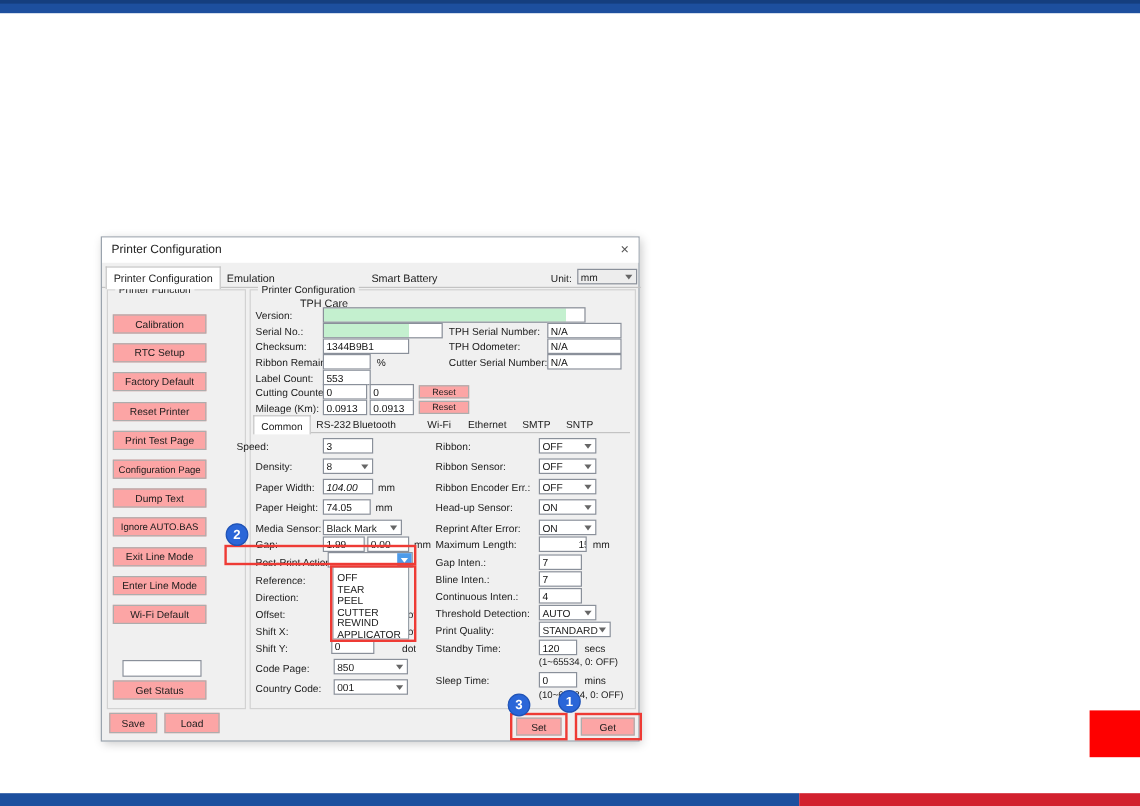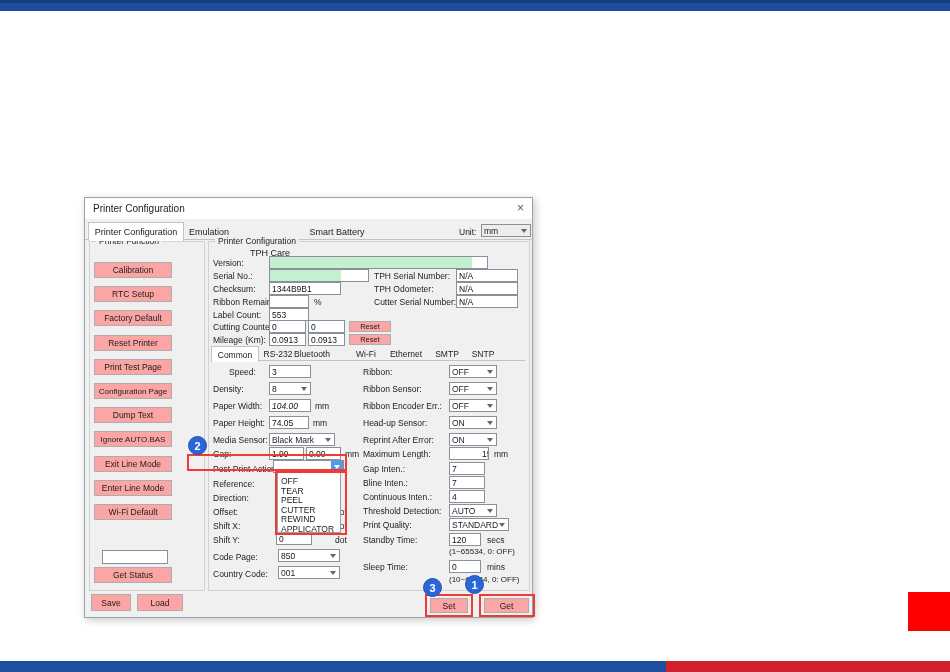--- a/index.html
+++ b/index.html
@@ -121,21 +121,21 @@
 
   <div class="itabline"></div>
   <div class="itab active" style="left:126px;top:148px;width:46px;height:15px;">Common</div>
   <div class="itab" style="left:172px;top:150px;width:42px;height:12px;">RS-232</div>
   <div class="itab" style="left:202px;top:150px;width:50px;height:12px;">Bluetooth</div>
   <div class="itab" style="left:264px;top:150px;width:34px;height:12px;">Wi-Fi</div>
   <div class="itab" style="left:298px;top:150px;width:46px;height:12px;">Ethernet</div>
   <div class="itab" style="left:344px;top:150px;width:36px;height:12px;">SMTP</div>
   <div class="itab" style="left:380px;top:150px;width:36px;height:12px;">SNTP</div>
 
-  <div class="lbl" style="left:144px;top:169px;">Speed:</div>
+  <div class="lbl" style="left:112px;top:169px;">Speed:</div>
   <div class="fld" style="left:184px;top:167px;width:42px;">3</div>
   <div class="lbl" style="left:128px;top:186px;">Density:</div>
   <div class="combo" style="left:184px;top:184px;width:42px;">
     <span>8</span>
     <span class="chev"></span>
   </div>
   <div class="lbl" style="left:128px;top:203px;">Paper Width:</div>
   <div class="fld" style="left:184px;top:201px;width:42px;font-style:italic;">104.00</div>
   <div class="lbl" style="left:230px;top:203px;">mm</div>
   <div class="lbl" style="left:128px;top:220px;">Paper Height:</div>

